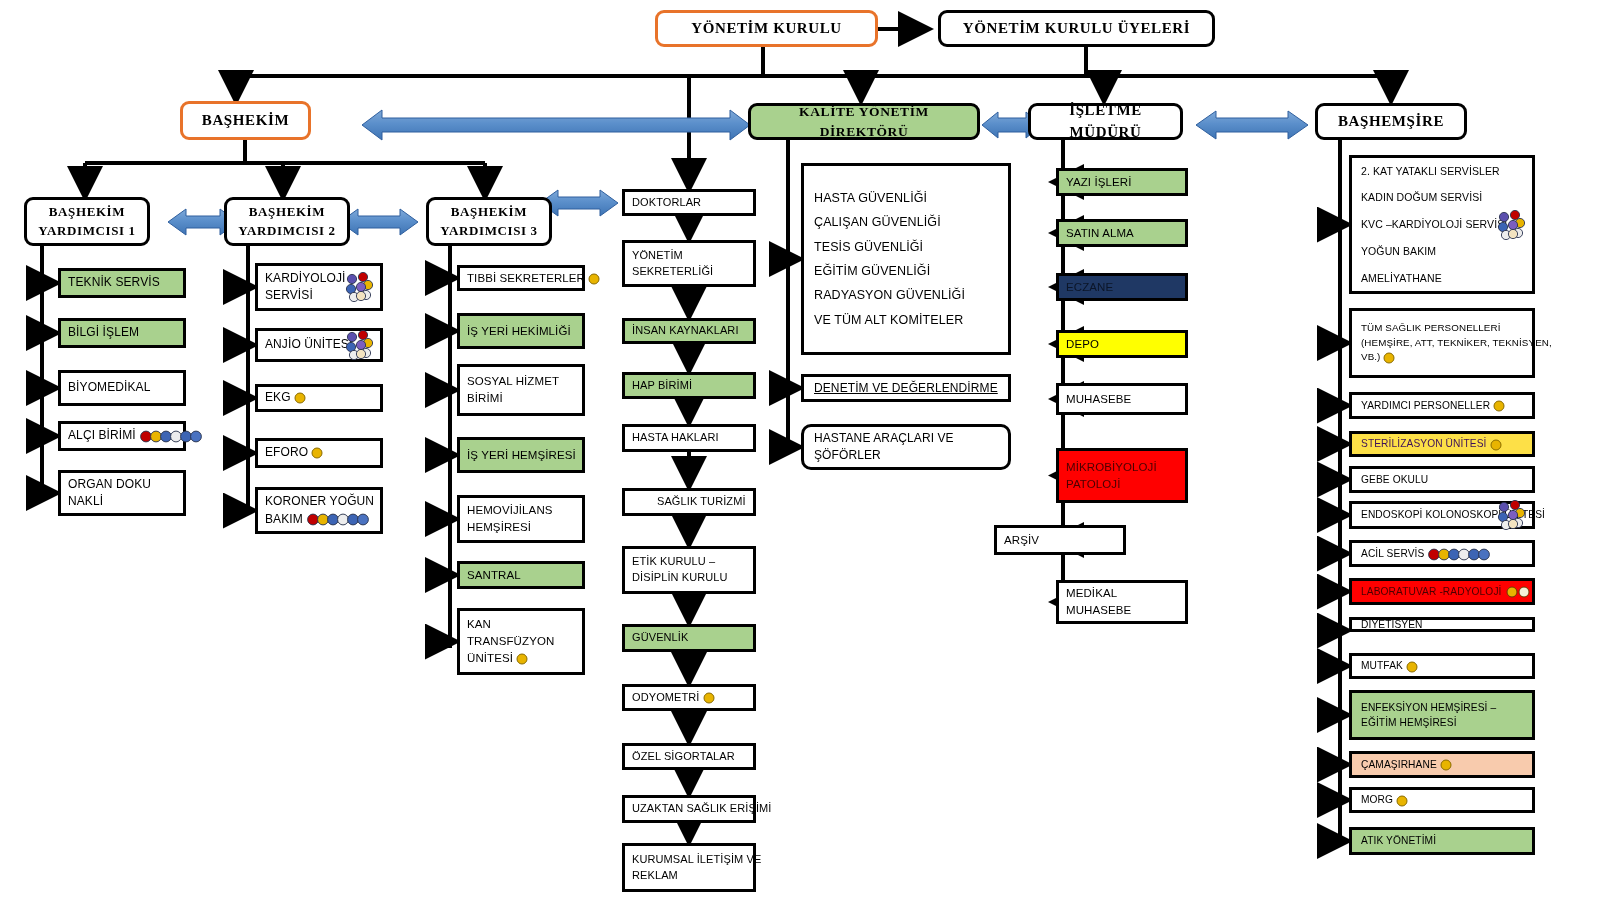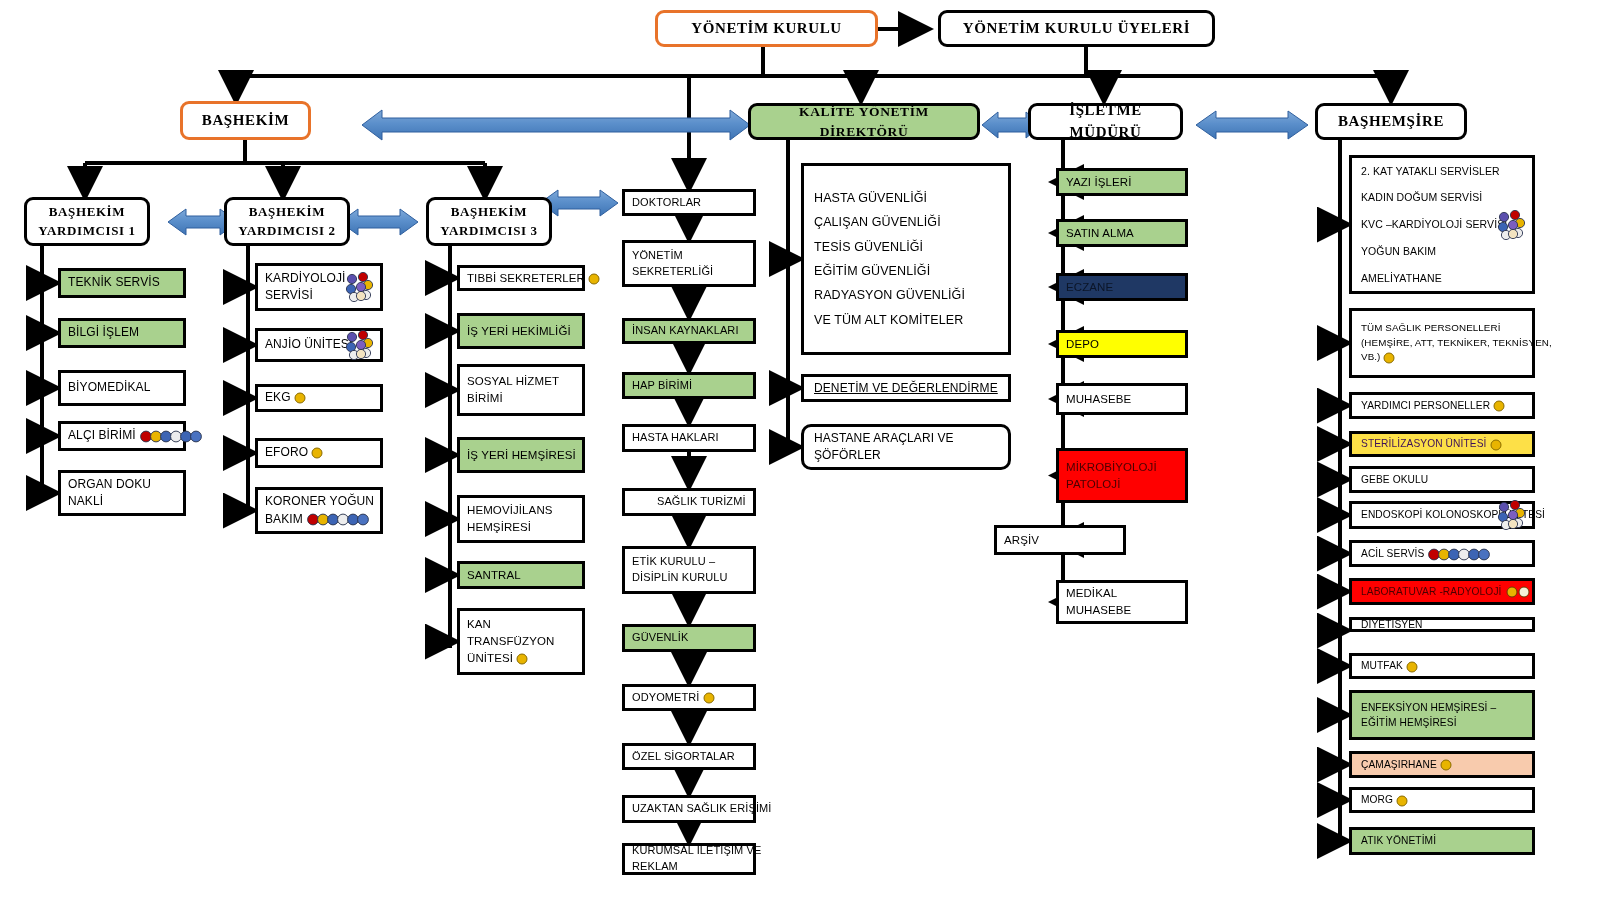--- a/index.html
+++ b/index.html
@@ -360,21 +360,21 @@
         <div class="ln">ODYOMETRİ<svg class="dots" width="12" height="12" style="display:inline-block;vertical-align:middle;margin-left:3px;position:static;">
             <circle cx="6" cy="6" r="5" fill="#E8B400" stroke="#8a6b00" stroke-width="1"></circle>
           </svg></div>
       </div>
       <div class="box f-white" style="left: 622px; top: 743px; width: 134px; height: 27px; font-size: 11px;">
         <div class="ln">ÖZEL SİGORTALAR</div>
       </div>
       <div class="box f-white" style="left: 622px; top: 795px; width: 134px; height: 28px; font-size: 11px;">
         <div class="ln">UZAKTAN SAĞLIK ERİŞİMİ</div>
       </div>
-      <div class="box f-white" style="left: 622px; top: 843px; width: 134px; height: 32px; font-size: 11px;">
+      <div class="box f-white" style="left: 622px; top: 843px; width: 134px; height: 49px; font-size: 11px;">
         <div class="ln">KURUMSAL İLETİŞİM VE</div>
         <div class="ln">REKLAM</div>
       </div>
     </div>
   <div id="kalite">
       <div class="box f-white" style="left: 801px; top: 163px; width: 210px; height: 192px; font-size: 12.5px; line-height: 1.95; padding: 5px 10px;">
         <div class="ln">HASTA GÜVENLİĞİ</div>
         <div class="ln">ÇALIŞAN GÜVENLİĞİ</div>
         <div class="ln">TESİS GÜVENLİĞİ</div>
         <div class="ln">EĞİTİM GÜVENLİĞİ</div>

